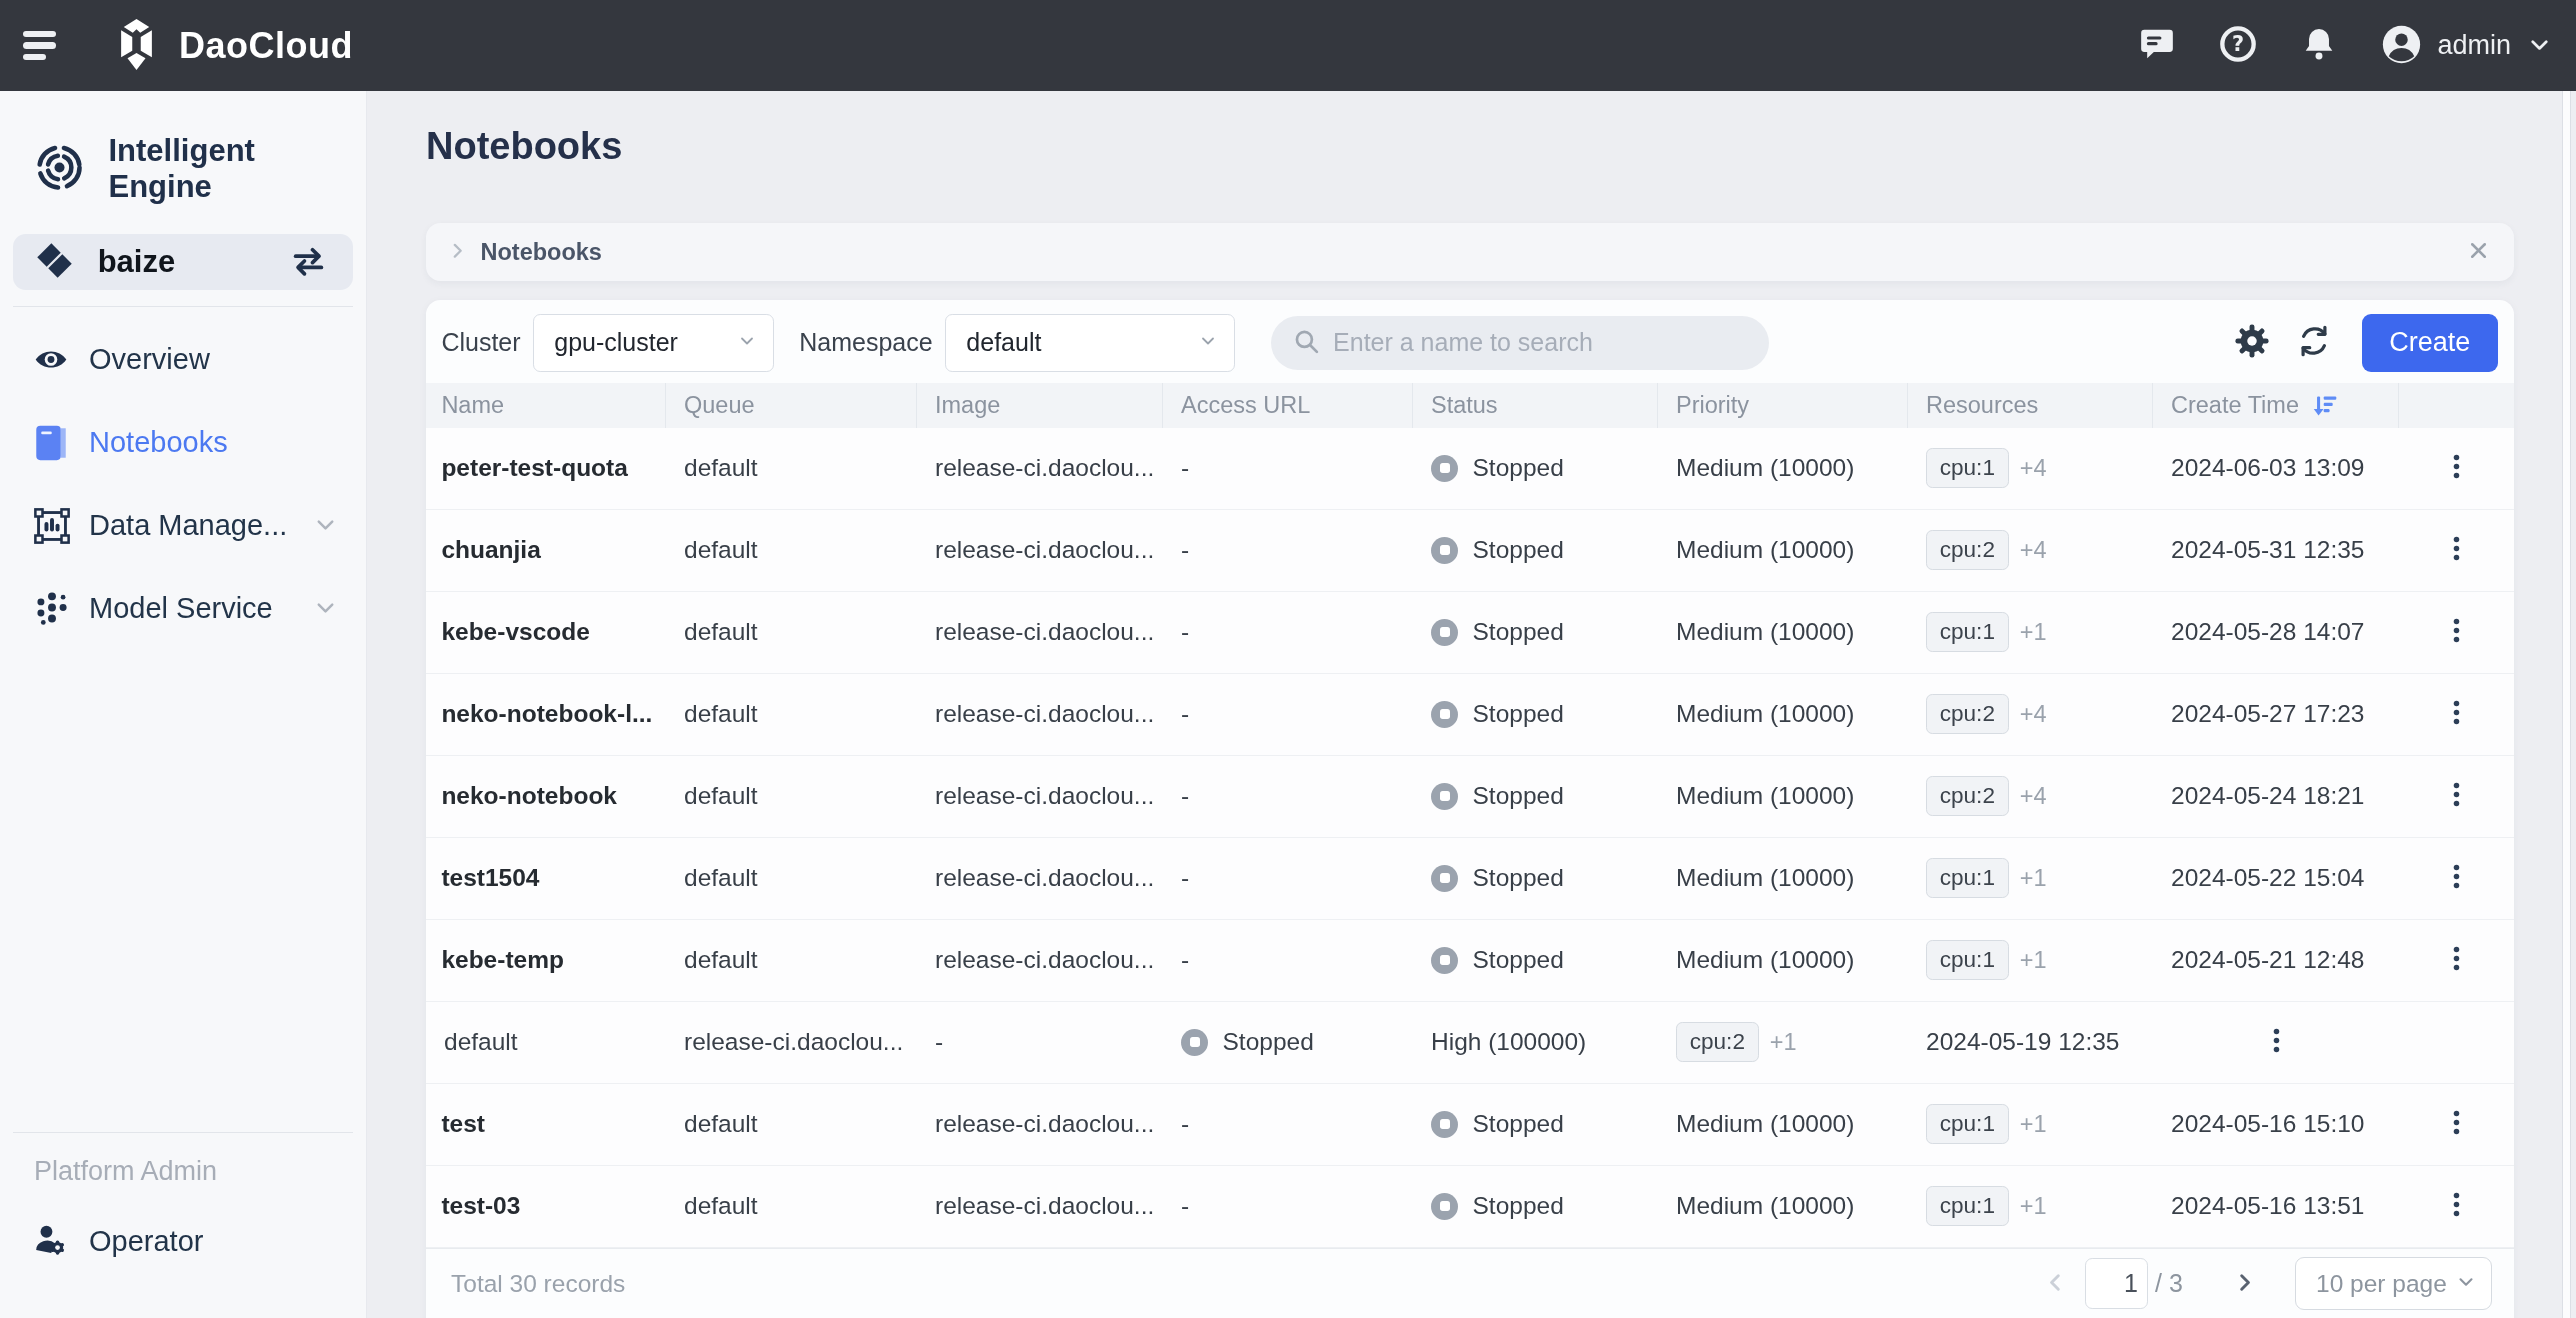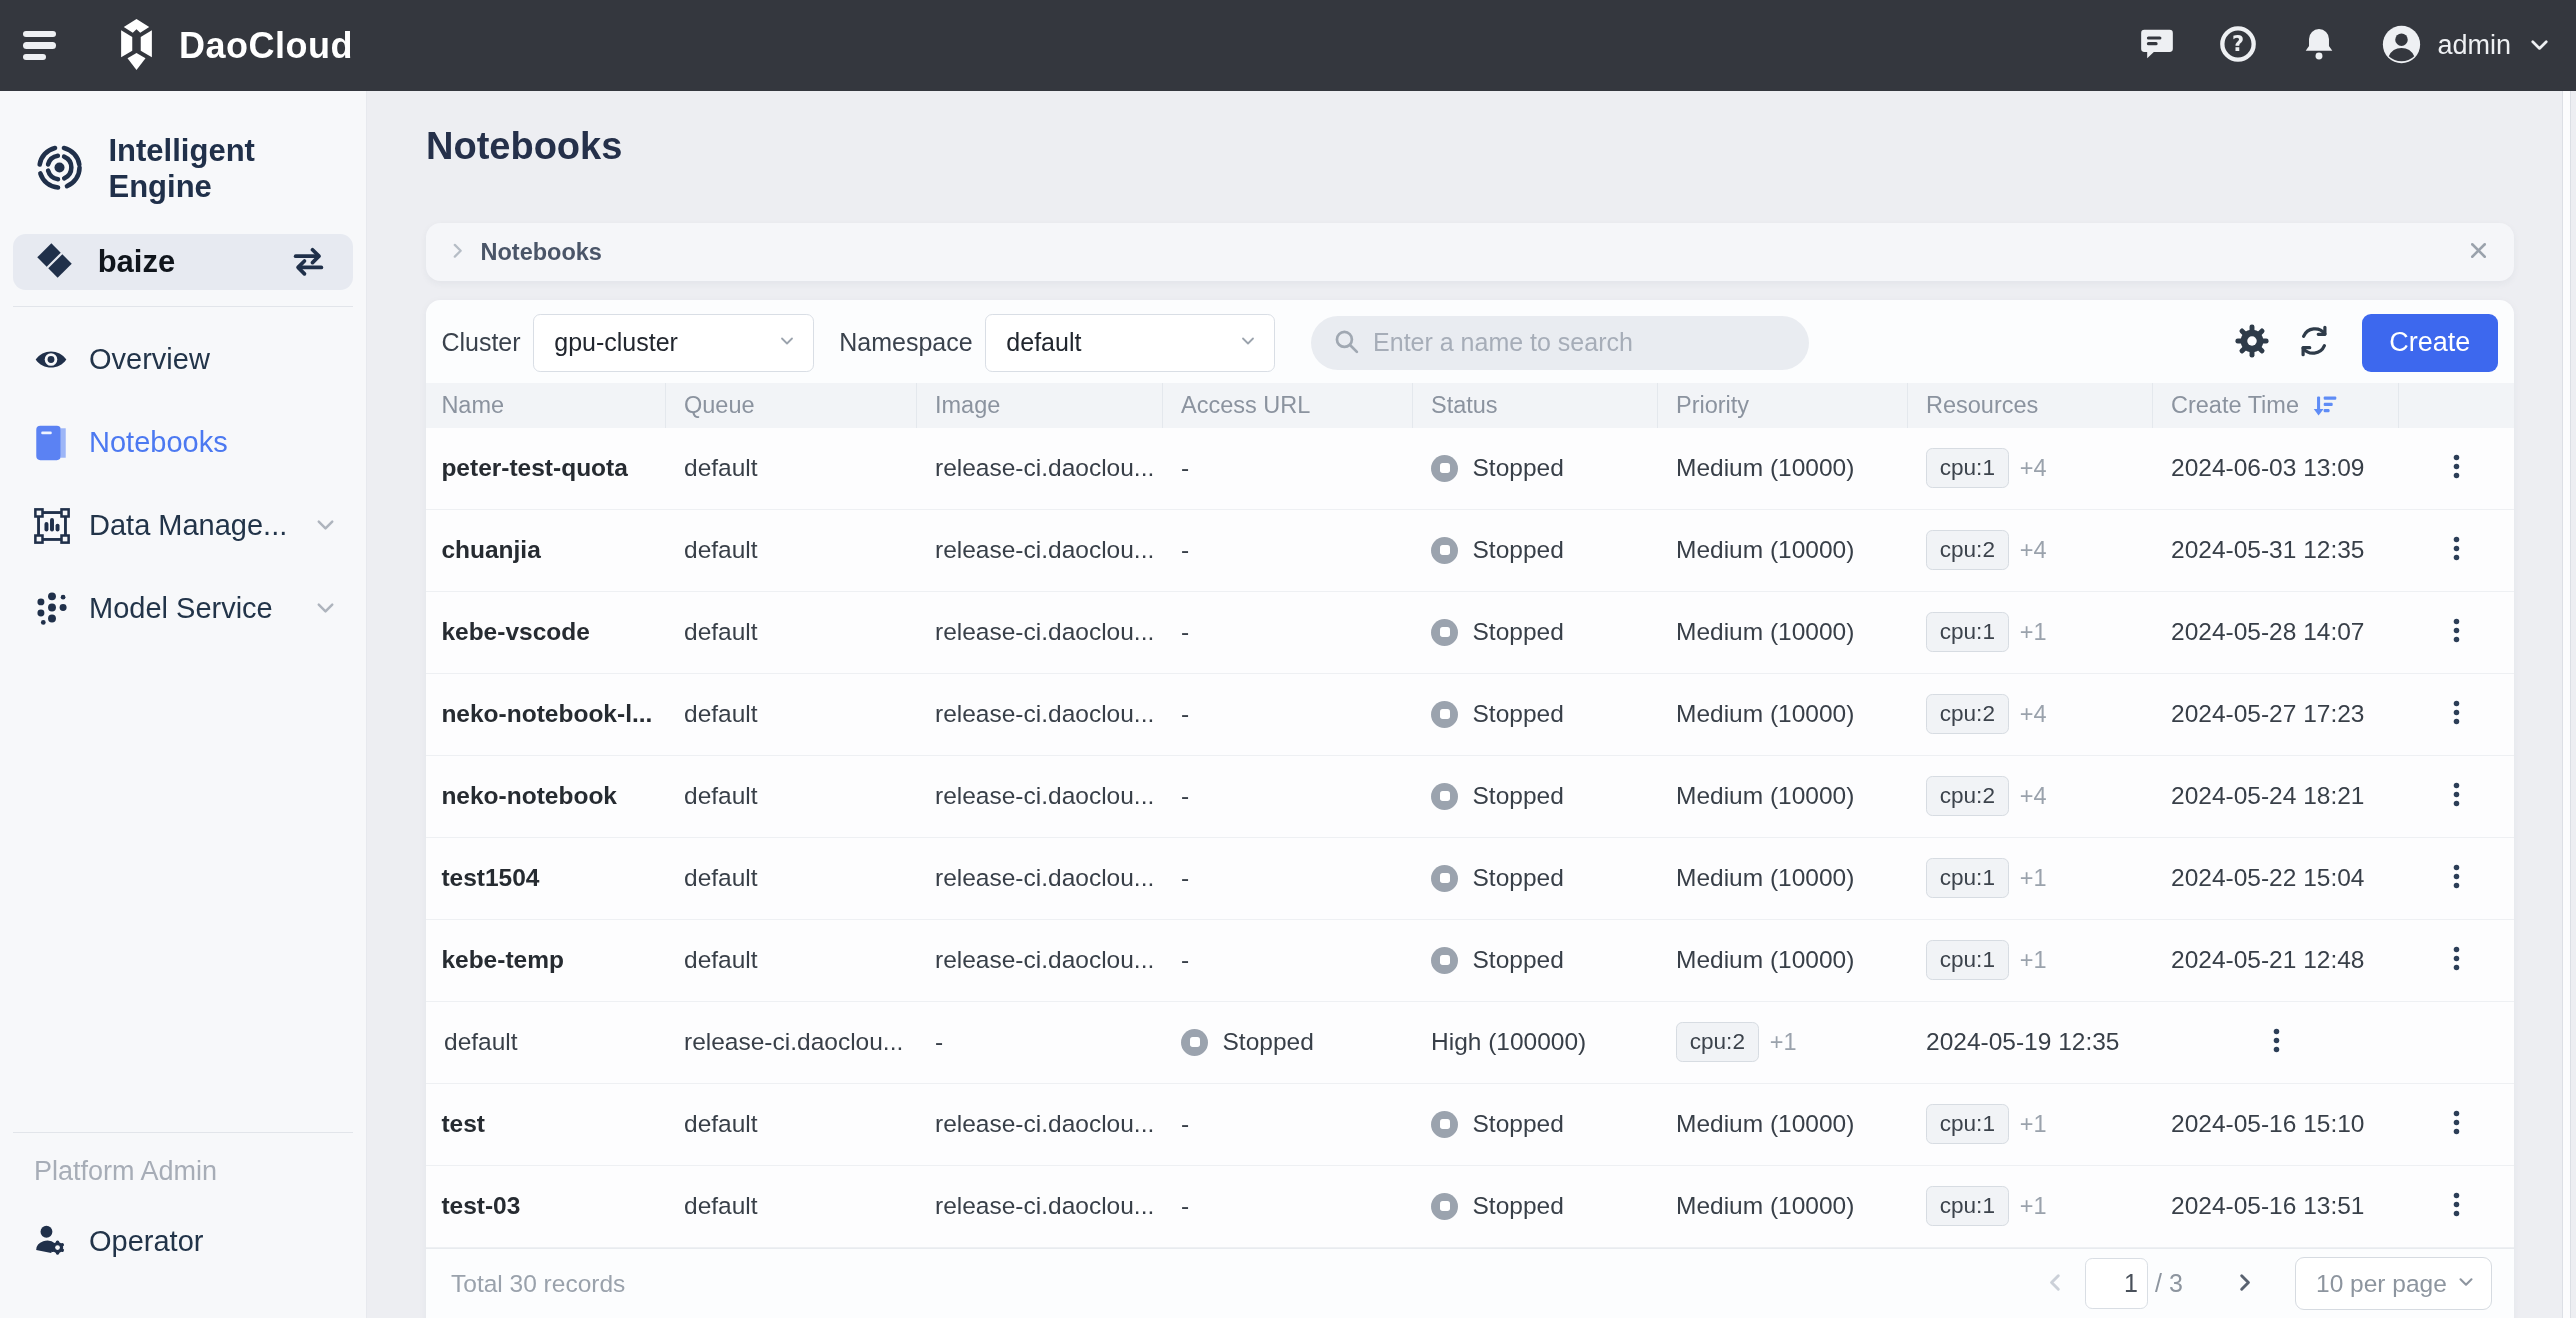--- a/index.html
+++ b/index.html
@@ -48,21 +48,21 @@
   .breadcrumb-text { font-size:23.5px; font-weight:700; color:#4a5568; margin-left:11px; flex:1; }
   .bc-close { background:none; border:none; cursor:pointer; display:flex; align-items:center; }
 
   .content-card { margin-top:19px; background:#fcfdfe; border-radius:14.5px 14.5px 0 0; box-shadow:0 2.7px 9px rgba(40,50,70,0.05); flex:1; display:flex; flex-direction:column; min-height:0; }
 
   
   .toolbar { display:flex; align-items:center; padding:13.6px 16.3px 11px 15.4px; }
   .field-label { font-size:25px; color:#3a424d; }
   .select { height:58px; background:#fff; border:1.4px solid #d9dee5; border-radius:7.2px; display:flex; align-items:center; justify-content:space-between; padding:0 16.3px 0 20px; cursor:pointer; margin-left:12.7px; }
   .select-value { font-size:25px; color:#21262e; }
-  .select.cluster { width:281px;gap:26px; }
+  .select.cluster { width:241px;gap:26px; }
   .select.namespace { width:290px; }
   .gap28 { width:25px; } .gap40 { width:36px; }
   .search-box { width:498px; height:54px; background:#e9ecf1; border-radius:27px; display:flex; align-items:center; padding:0 22px; gap:12.7px; }
   .search-box input { border:none; outline:none; background:transparent; font-size:25px; color:#3a424d; width:100%; font-family:inherit; }
   .search-box input::placeholder { color:#a6adb8; }
   .toolbar-spacer { flex:1; }
   .icon-btn { background:none; border:none; cursor:pointer; display:flex; align-items:center; padding:0; }
   .icon-btn + .icon-btn { margin-left:25px; }
   .create-btn { margin-left:29px; width:136px; height:58px; background:#3d68ee; border:none; border-radius:9px; color:#fff; font-size:27px; font-family:inherit; cursor:pointer; }
 

